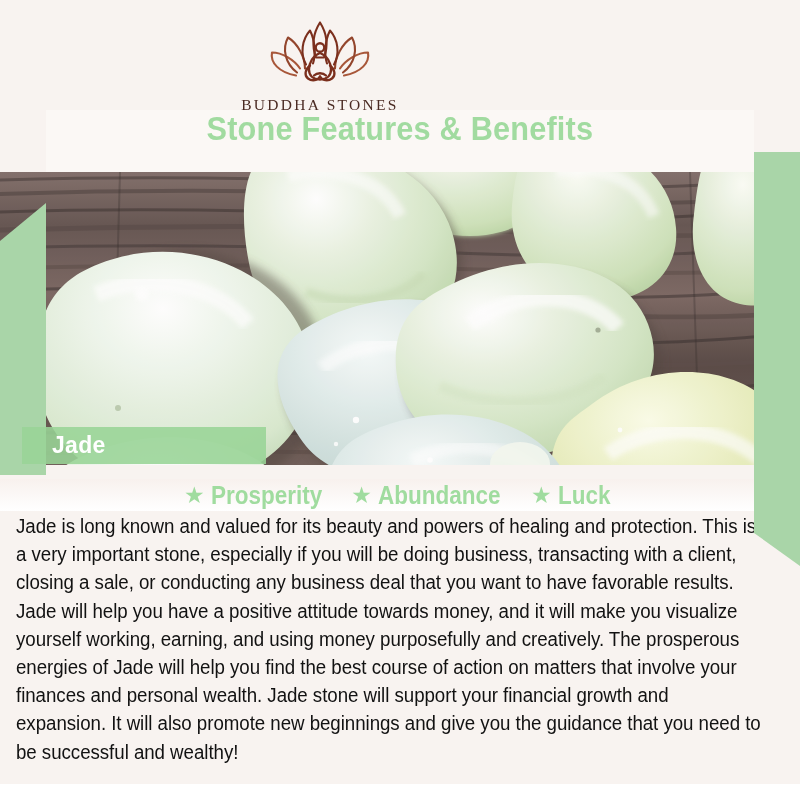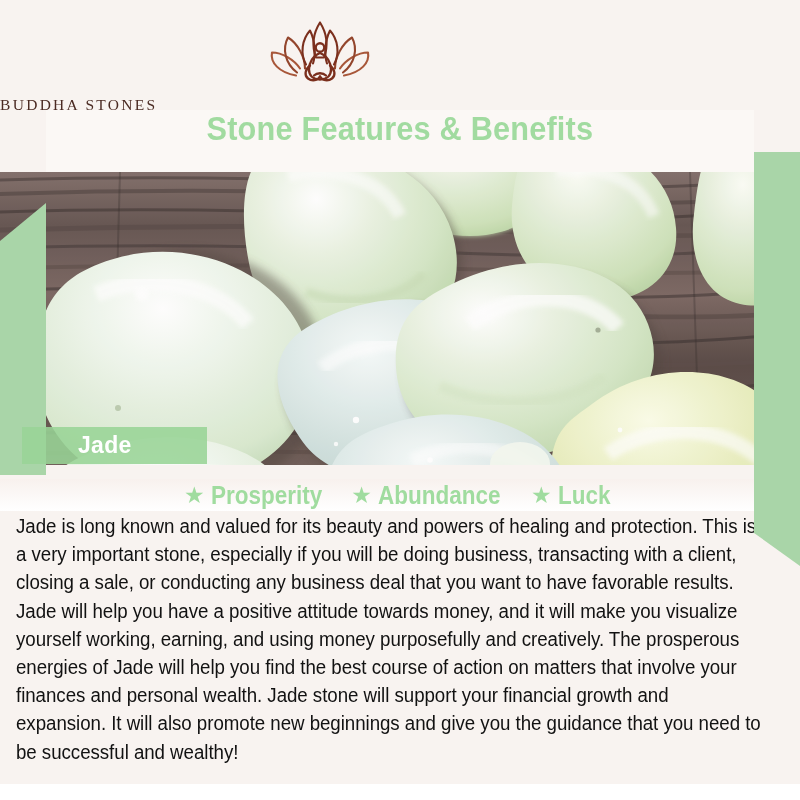--- a/index.html
+++ b/index.html
@@ -26,20 +26,21 @@
     position: absolute;
     left: 0; top: 0;
     width: 800px; height: 160px;
     background: #f8f3f0;
   }
 
   .logo-wrap {
     position: absolute;
     left: 0; top: 16px;
     width: 640px;
+    text-align: center;
   }
 
   .logo-mark {
     display: block;
     margin: 0 auto;
     width: 110px; height: 76px;
   }
 
   .logo-word {
     display: block;
@@ -97,26 +98,26 @@
     letter-spacing: .2px;
     color: #a1dba0;
     transform: scaleX(.93);
     white-space: nowrap;
   }
 
   
   .stone-chip {
     position: absolute;
     left: 22px; top: 427px;
-    width: 185px; height: 37px;
+    width: 244px; height: 37px;
     background: rgba(152, 212, 150, .88);
     z-index: 6;
     display: flex;
     align-items: center;
-    padding-left: 56px;
+    padding-left: 30px;
   }
   .stone-chip .chip-text {
     color: #ffffff;
     font-weight: 700;
     font-size: 23px;
     letter-spacing: .3px;
     line-height: 1;
   }
 
   

